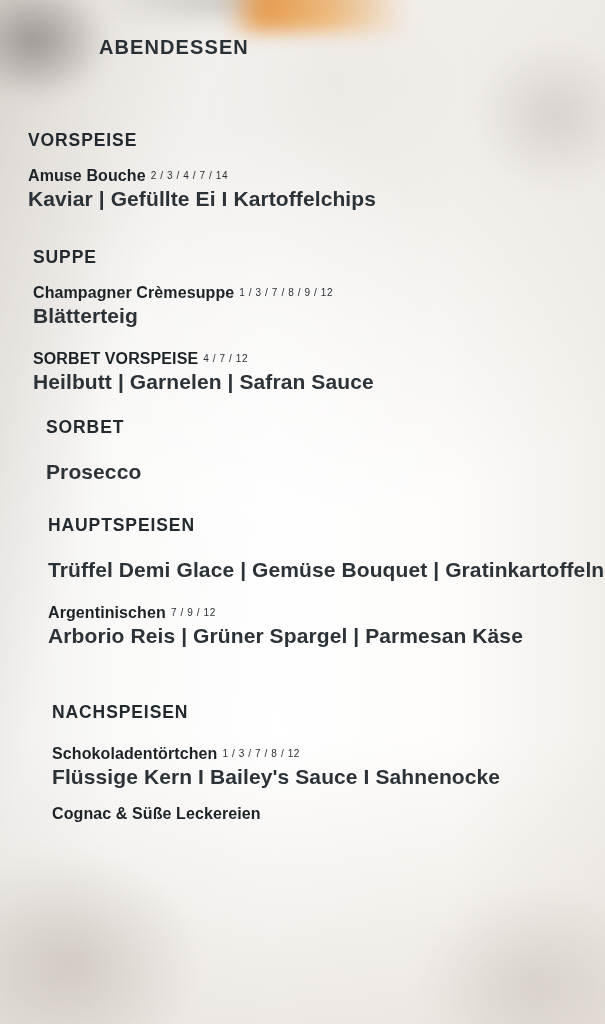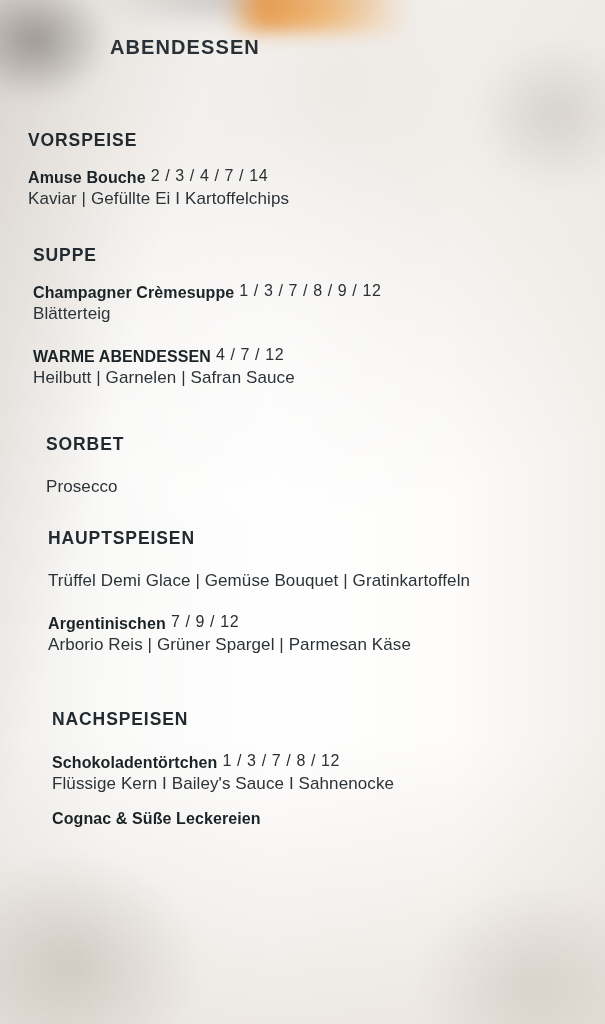--- a/index.html
+++ b/index.html
@@ -72,21 +72,21 @@
     pointer-events: none;
   }
 
   .menu {
     position: relative;
     padding: 0;
   }
 
   .doc-title {
     position: absolute;
-    left: 110px;
+    left: 99px;
     top: 36px;
     font-size: 20px;
     font-weight: bold;
     letter-spacing: 1.1px;
     color: #2a3136;
   }
 
   .sections {
     position: absolute;
     left: 0;
@@ -108,39 +108,39 @@
   .dish {
     margin-top: 13px;
   }
   .dish-name {
     font-size: 16px;
     font-weight: bold;
     color: #1c2327;
     letter-spacing: 0.1px;
   }
   .allergens {
-    font-size: 16px;
+    font-size: 10px;
     font-weight: normal;
     letter-spacing: 0.6px;
     color: #2a3035;
     vertical-align: 2px;
     margin-left: 5px;
   }
   .dish-desc {
-    font-size: 17px;
-    font-weight: normal;
+    font-size: 21px;
+    font-weight: bold;
     color: #2c3338;
     margin-top: 2px;
     letter-spacing: 0.1px;
   }
 
   
   .s-vorspeise   { padding-left: 28px; }
   .s-suppe       { padding-left: 33px; margin-top: 36px; }
-  .s-sorbet      { padding-left: 46px; margin-top: 46px; }
+  .s-sorbet      { padding-left: 46px; margin-top: 23px; }
   .s-haupt       { padding-left: 48px; margin-top: 31px; }
   .s-nach        { padding-left: 52px; margin-top: 54px; }
 
   .gap-top-16 { margin-top: 16px; }
   .gap-top-22 { margin-top: 22px; }
 </style>
 </head>
 <body>
 
 <div id="page">
@@ -171,21 +171,21 @@
       <div class="section s-suppe">
         <div class="section-head">SUPPE</div>
         <div class="dish gap-top-16">
           <div class="dish-name">
             <span>Champagner Crèmesuppe</span><span class="allergens">1 / 3 / 7 / 8 / 9 / 12</span>
           </div>
           <div class="dish-desc">Blätterteig</div>
         </div>
         <div class="dish gap-top-22">
           <div class="dish-name">
-            <span>WARME ABENDESSEN</span><span class="allergens">4 / 7 / 12</span>
+            <span>SORBET VORSPEISE</span><span class="allergens">4 / 7 / 12</span>
           </div>
           <div class="dish-desc">Heilbutt | Garnelen | Safran Sauce</div>
         </div>
       </div>
 
       <div class="section s-sorbet">
         <div class="section-head">SORBET</div>
         <div class="dish gap-top-22">
           <div class="dish-desc">Prosecco</div>
         </div>

